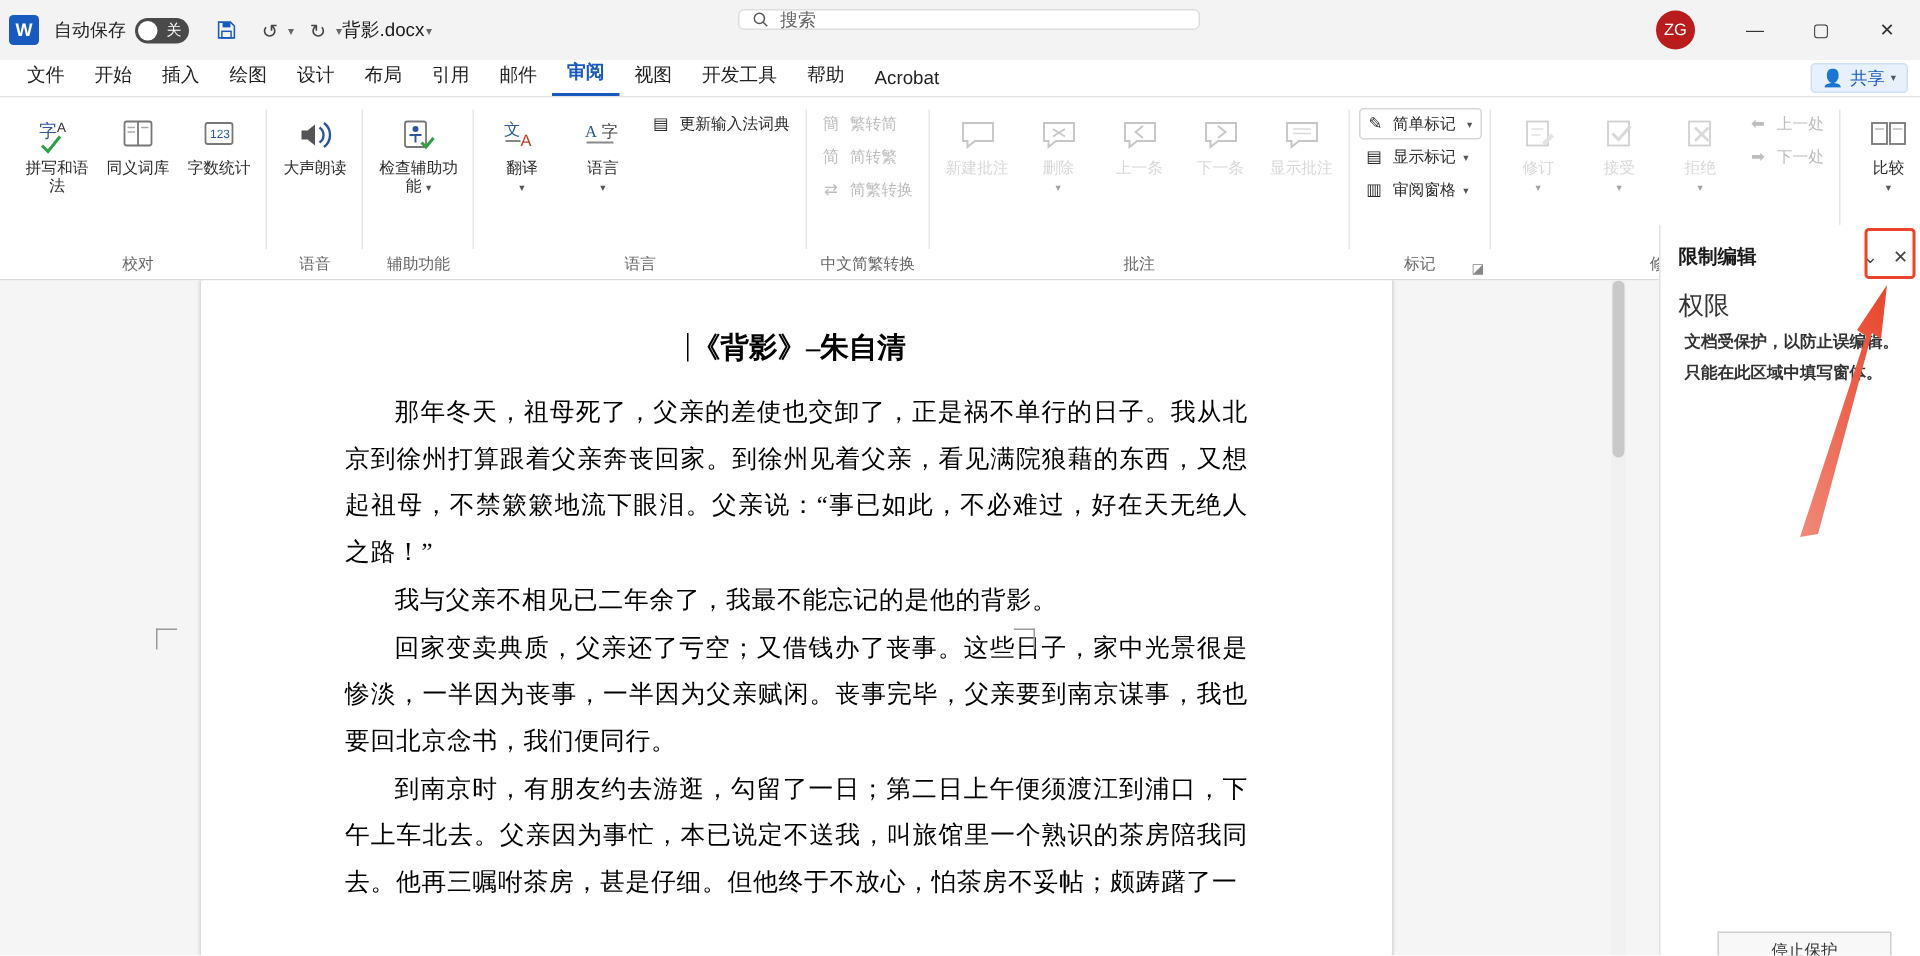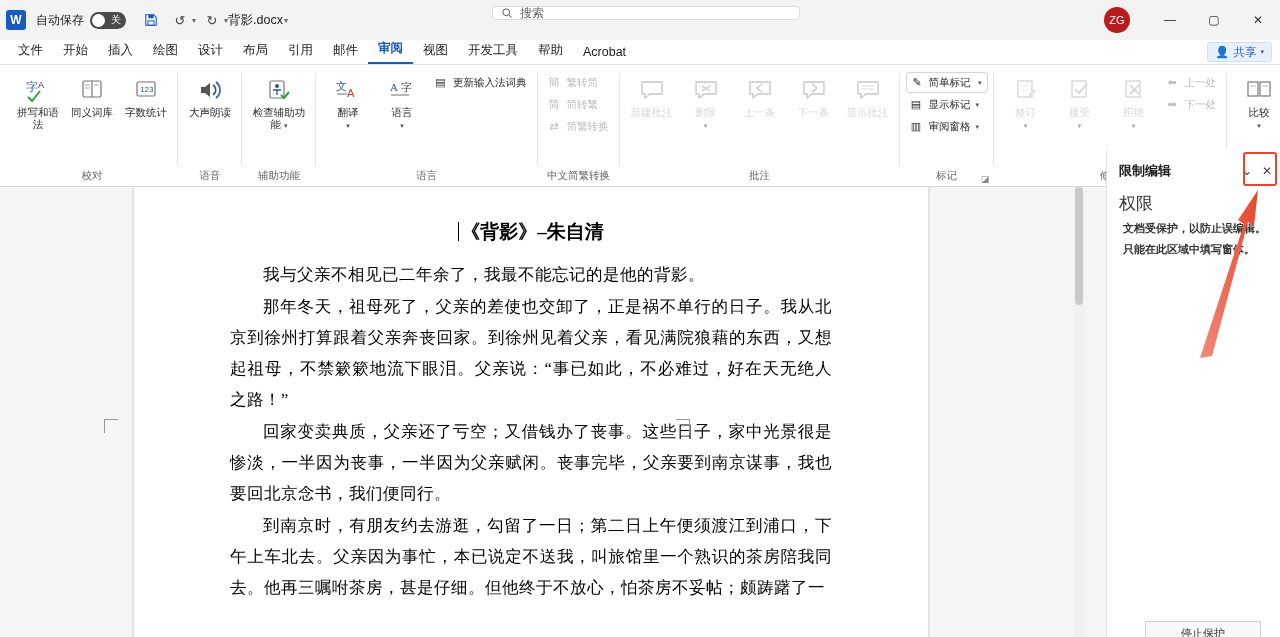--- a/index.html
+++ b/index.html
@@ -499,22 +499,22 @@
 
     <div class="collapse-ribbon">⌃</div>
   </div>
 
   <div class="docarea">
     <div class="page">
       <div class="page-content">
         <h1 class="doc-title">
           <span class="caret"></span><span>《背影》–朱自清</span>
         </h1>
+        <p class="doc-p">那年冬天，祖母死了，父亲的差使也交卸了，正是祸不单行的日子。我从北京到徐州打算跟着父亲奔丧回家。到徐州见着父亲，看见满院狼藉的东西，又想起祖母，不禁簌簌地流下眼泪。父亲说：“事已如此，不必难过，好在天无绝人之路！”</p>
         <p class="doc-p">我与父亲不相见已二年余了，我最不能忘记的是他的背影。</p>
-        <p class="doc-p">那年冬天，祖母死了，父亲的差使也交卸了，正是祸不单行的日子。我从北京到徐州打算跟着父亲奔丧回家。到徐州见着父亲，看见满院狼藉的东西，又想起祖母，不禁簌簌地流下眼泪。父亲说：“事已如此，不必难过，好在天无绝人之路！”</p>
         <p class="doc-p">回家变卖典质，父亲还了亏空；又借钱办了丧事。这些日子，家中光景很是惨淡，一半因为丧事，一半因为父亲赋闲。丧事完毕，父亲要到南京谋事，我也要回北京念书，我们便同行。</p>
         <p class="doc-p">到南京时，有朋友约去游逛，勾留了一日；第二日上午便须渡江到浦口，下午上车北去。父亲因为事忙，本已说定不送我，叫旅馆里一个熟识的茶房陪我同去。他再三嘱咐茶房，甚是仔细。但他终于不放心，怕茶房不妥帖；颇踌躇了一</p>
       </div>
     </div>
     <div class="corner tl"></div>
     <div class="corner tr"></div>
 
     <div class="vscroll">
       <div class="thumb"></div>
     </div>

